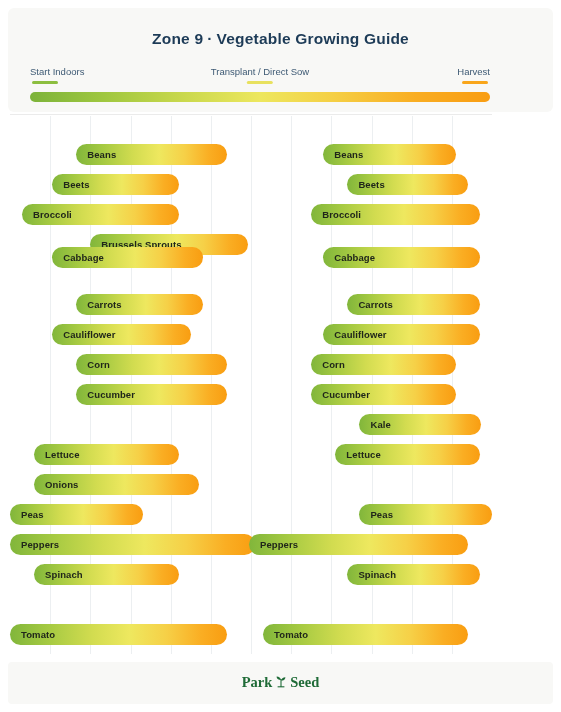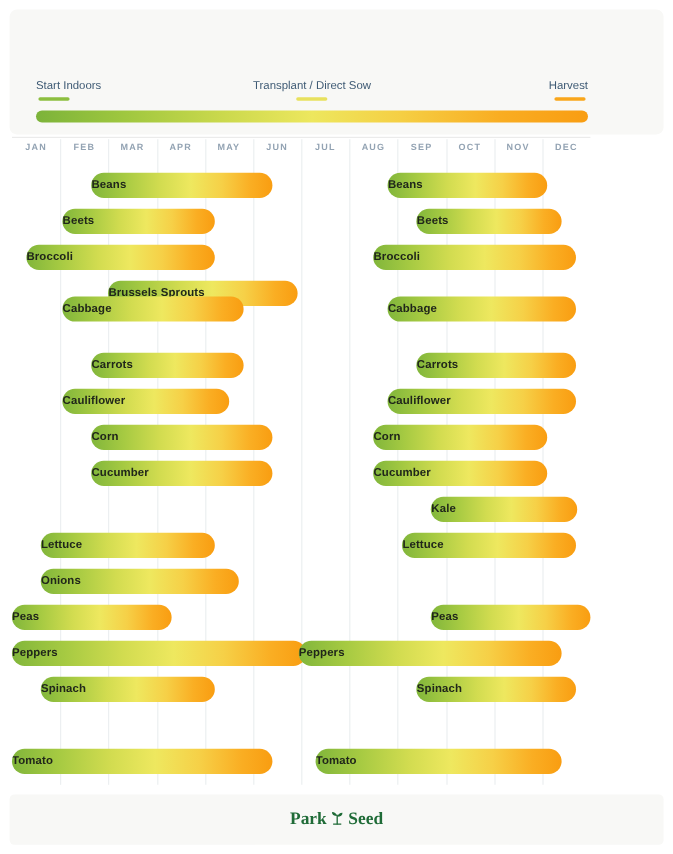--- a/index.html
+++ b/index.html
@@ -164,20 +164,21 @@
       #F99D11 100%);
     box-sizing: border-box;
     display: flex;
     align-items: center;
     overflow: hidden;
   }
   .bar-label {
     font-size: 9.5px;
     font-weight: bold;
     color: #20261a;
+    padding-left: 11px;
     white-space: nowrap;
     letter-spacing: 0.1px;
   }
 
   
   .footer {
     position: absolute;
     left: 8px;
     top: 662px;
     width: 545px;
@@ -203,53 +204,42 @@
     margin: 0 3px;
   }
 </style>
 </head>
 <body>
 
 <div id="app">
 
   <div class="header-card">
 
+    <div class="title">
+      <span>Zone 9</span><span class="dot">·</span><span>Vegetable Growing Guide</span>
+    </div>
 
     <div class="legend">
       <div class="legend-item legend-start">
         <span class="lbl">Start Indoors</span>
         <span class="swatch" style="background: rgb(140, 190, 63);"></span>
       </div>
       <div class="legend-item legend-mid">
         <span class="lbl">Transplant / Direct Sow</span>
         <span class="swatch" style="background: rgb(232, 225, 94);"></span>
       </div>
       <div class="legend-item legend-end">
         <span class="lbl">Harvest</span>
         <span class="swatch" style="background: rgb(249, 166, 27);"></span>
       </div>
     </div>
 
     <div class="legend-bar"></div>
   </div>
 
-  <div class="axis" id="axis">
-      <div class="m" style="left: 0px;">JAN</div>
-      <div class="m" style="left: 40.1667px;">FEB</div>
-      <div class="m" style="left: 80.3333px;">MAR</div>
-      <div class="m" style="left: 120.5px;">APR</div>
-      <div class="m" style="left: 160.667px;">MAY</div>
-      <div class="m" style="left: 200.833px;">JUN</div>
-      <div class="m" style="left: 241px;">JUL</div>
-      <div class="m" style="left: 281.167px;">AUG</div>
-      <div class="m" style="left: 321.333px;">SEP</div>
-      <div class="m" style="left: 361.5px;">OCT</div>
-      <div class="m" style="left: 401.667px;">NOV</div>
-      <div class="m" style="left: 441.833px;">DEC</div>
-    </div>
 
   <div class="plot" id="plot">
     <div class="toprule"></div>
   <div class="gridline" style="left: 40.1667px;"></div>
       <div class="gridline" style="left: 80.3333px;"></div>
       <div class="gridline" style="left: 120.5px;"></div>
       <div class="gridline" style="left: 160.667px;"></div>
       <div class="gridline" style="left: 200.833px;"></div>
       <div class="gridline" style="left: 241px;"></div>
       <div class="gridline" style="left: 281.167px;"></div>

